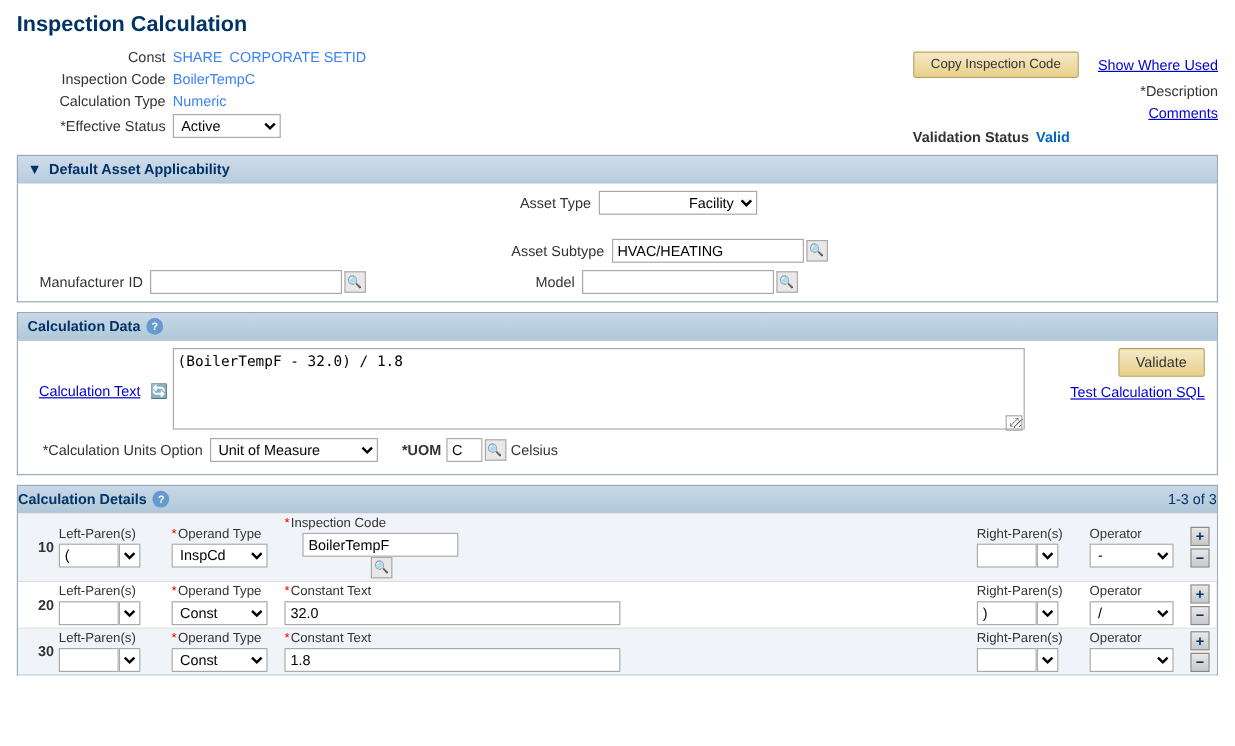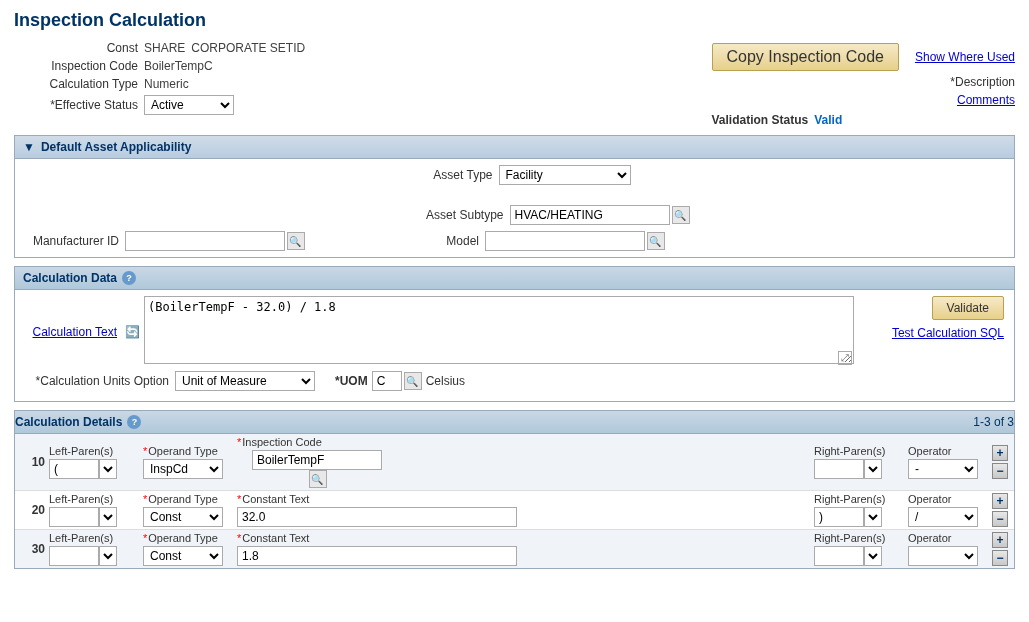--- a/index.html
+++ b/index.html
@@ -4,28 +4,28 @@
   <style>
     * { box-sizing: border-box; margin: 0; padding: 0; }
     body { font-family: Arial, sans-serif; font-size: 12px; background: #fff; color: #333; }
 
     .page-title { color: #003366; font-size: 18px; font-weight: bold; padding: 10px 14px 6px; }
 
     .form-area { padding: 4px 14px 0; }
 
     .field-row { display: flex; align-items: center; margin-bottom: 4px; }
     .field-label { text-align: right; color: #333; min-width: 130px; padding-right: 6px; font-weight: normal; }
-    .field-value { color: #404040; }
+    .field-value { color: #3b82f6; }
 
     .btn-copy {
       background: linear-gradient(to bottom, #f5e9c8, #e8d08a);
       border: 1px solid #b8a050;
       padding: 4px 14px;
       cursor: pointer;
-      font-size: 16px;
+      font-size: 11px;
       color: #333;
       border-radius: 2px;
     }
 
     .link { color: #0000cc; text-decoration: underline; cursor: pointer; font-size: 12px; }
 
     input[type="text"] {
       border: 1px solid #aaa;
       padding: 2px 4px;
       font-size: 12px;
@@ -186,21 +186,21 @@
   </div>
 
   <div class="section-header">
     <span class="toggle-arrow">▼</span>
     <span>Default Asset Applicability</span>
   </div>
   <div class="section-content">
     <div style="display:flex; align-items:center; gap:20px; margin-bottom:6px;flex-direction:column;">
       <div class="field-row" style="margin-bottom:0;">
         <span class="field-label" style="min-width:100px;">Asset Type</span>
-        <select style="width:132px;">
+        <select style="width:132px;text-align:right;">
           <option>Facility</option>
           <option>Equipment</option>
         </select>
       </div>
       <div class="field-row" style="margin-bottom:0; margin-left:80px;">
         <span class="field-label" style="min-width:90px; text-align:right;">Asset Subtype</span>
         <input type="text" style="width: 160px;" value="HVAC/HEATING">
         <span class="search-icon-btn">🔍</span>
       </div>
     </div>

